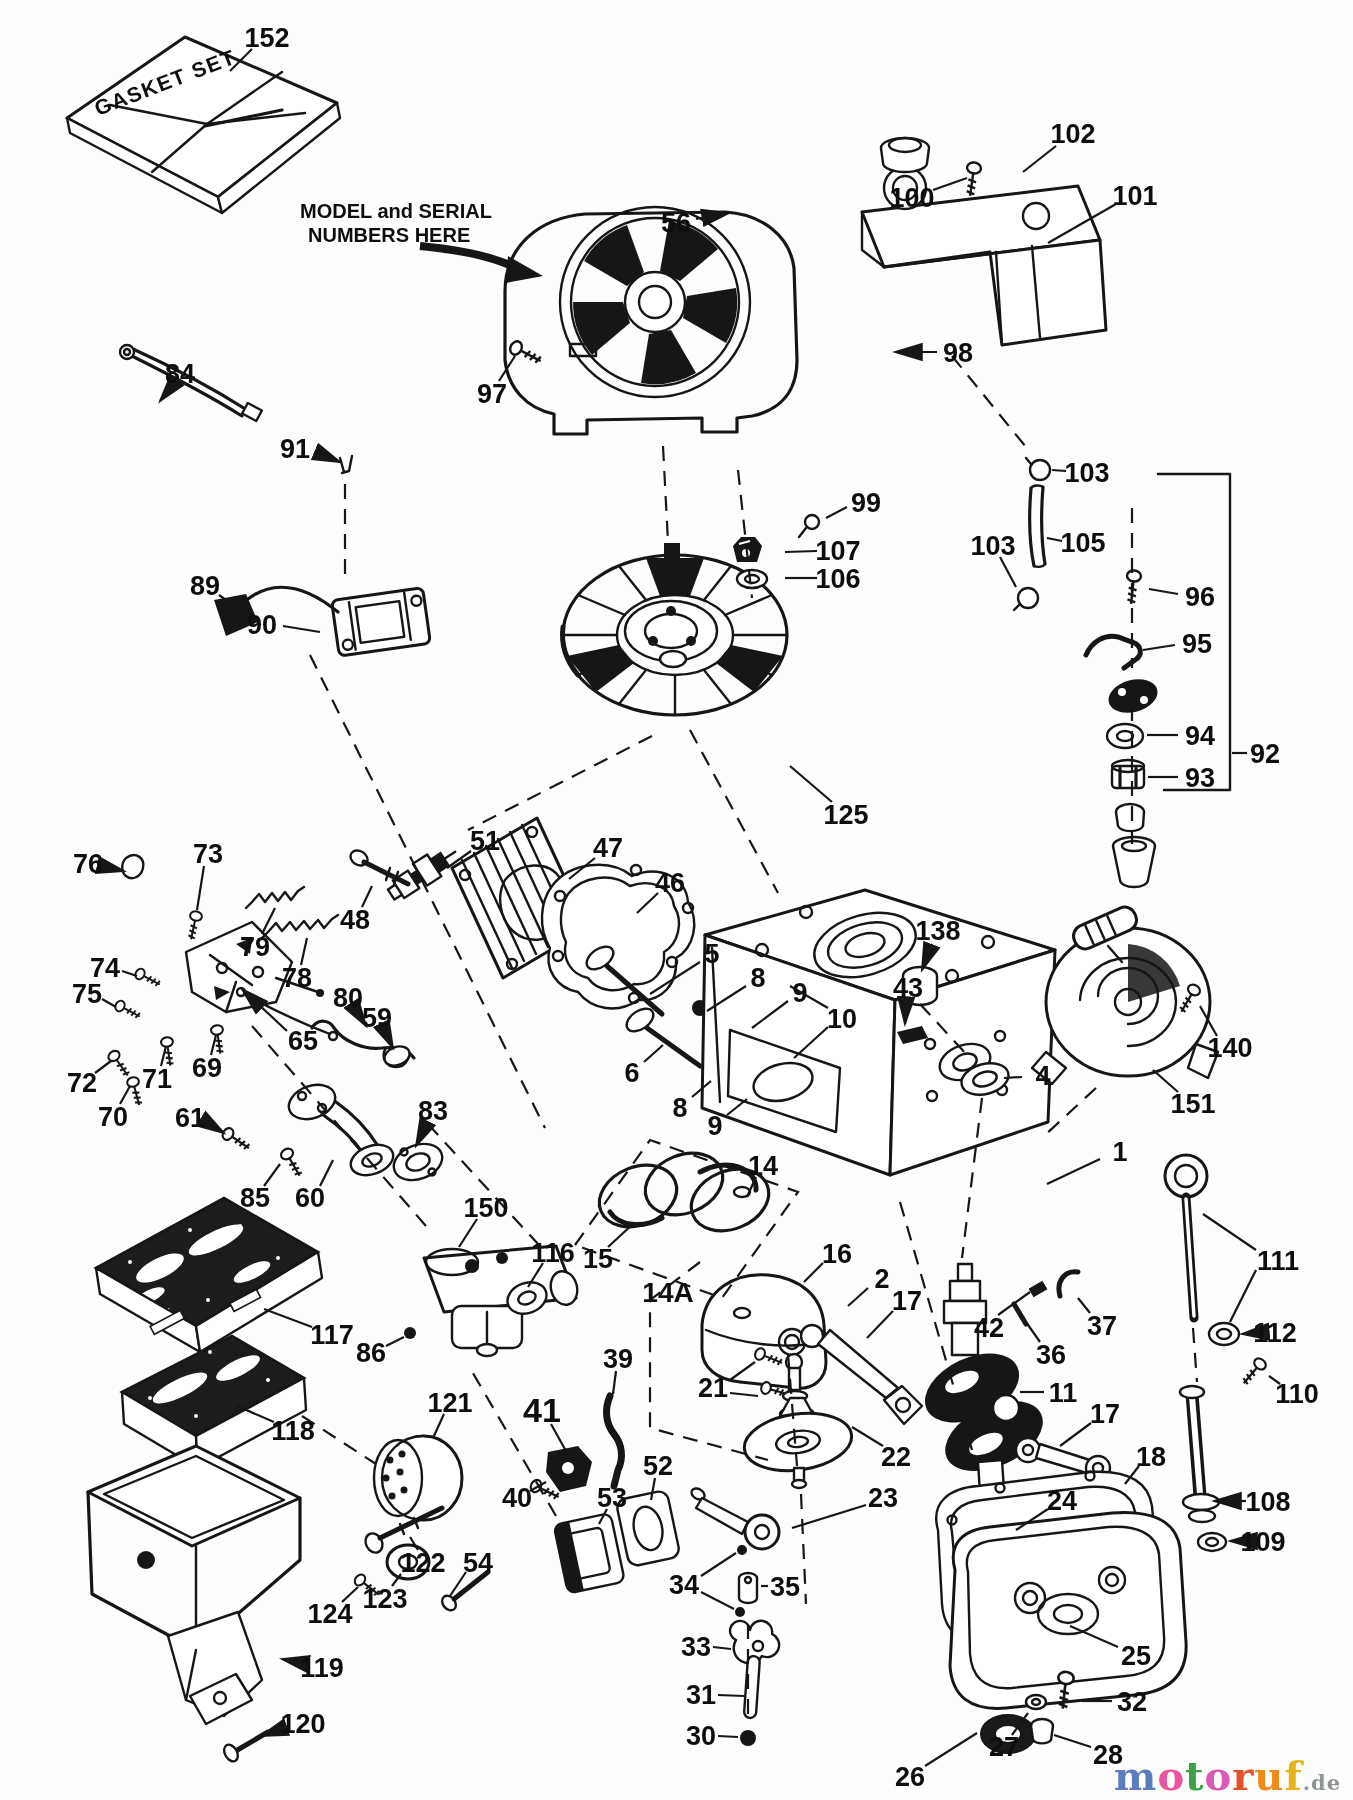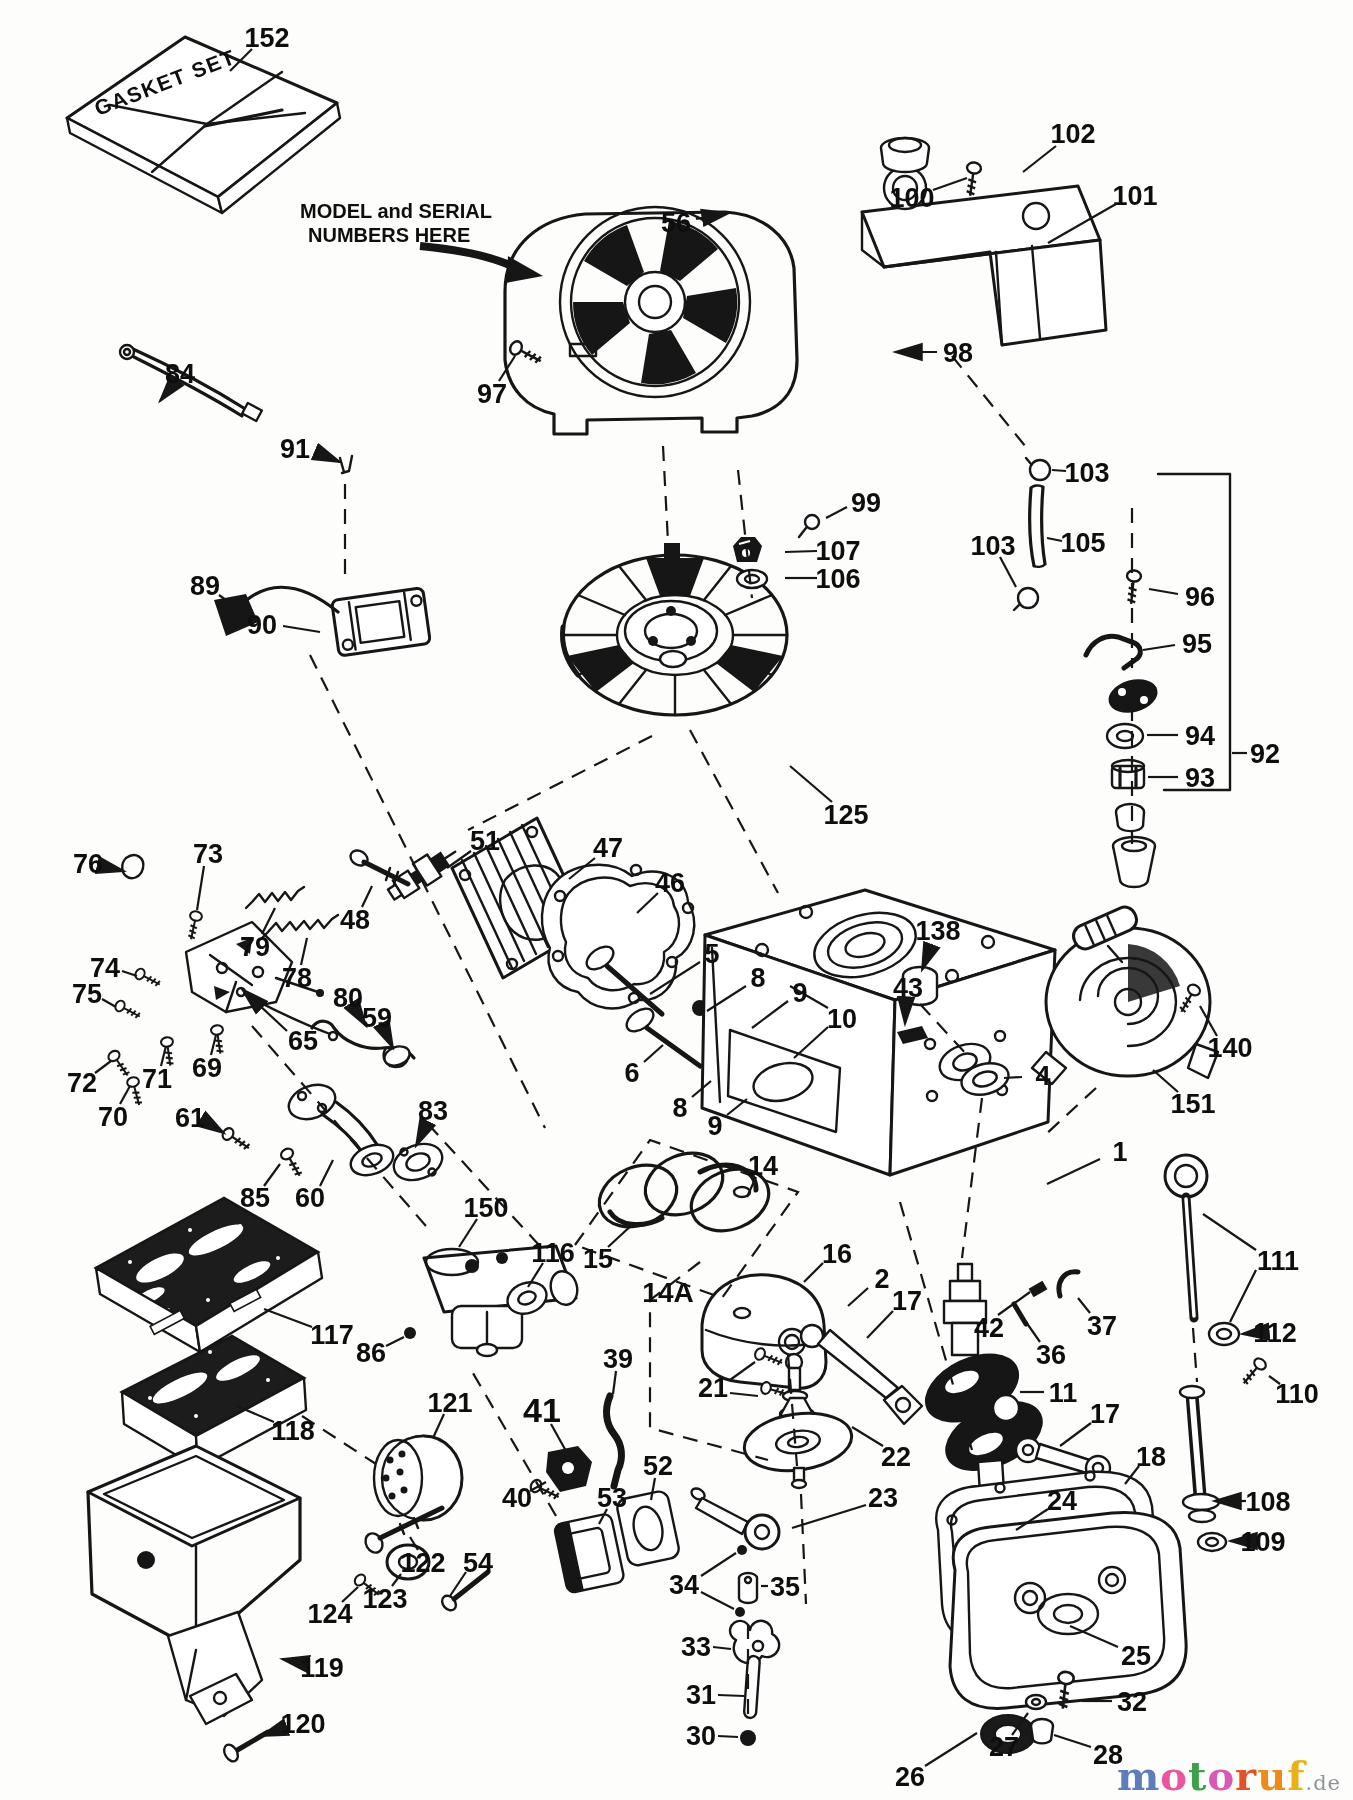--- a/index.html
+++ b/index.html
@@ -12,21 +12,21 @@
   .f{fill:#161616;stroke:none;}
   .wf{fill:#ffffff;stroke:#161616;stroke-width:2.4;stroke-linejoin:round;}
   .wf3{fill:#ffffff;stroke:#161616;stroke-width:3;stroke-linejoin:round;}
   .dash{fill:none;stroke:#161616;stroke-width:2.2;stroke-dasharray:15 10;}
   .leader{stroke:#161616;stroke-width:2.2;fill:none;}
   .plabel{font:700 27px "Liberation Sans",sans-serif;fill:#0e0e0e;text-anchor:middle;}
   .note{font:700 20px "Liberation Sans",sans-serif;fill:#0e0e0e;}
   .gaskettxt{font:700 21px "Liberation Sans",sans-serif;fill:#0e0e0e;letter-spacing:1.5px;}
   .wm{position:absolute;right:12px;bottom:4px;font-family:"DejaVu Serif",serif;
       font-size:40px;font-weight:600;letter-spacing:1px;line-height:1;}
-  .wm .de{font-size:21px;color:#8f9499;font-weight:400;}
+  .wm .de{font-size:21px;color:#8f9499;font-weight:700;}
 </style>
 </head>
 <body>
 
 <div class="stage">
 <svg width="1353" height="1800" viewBox="0 0 1353 1800">
   <defs>
     <marker id="arrowhead" viewBox="0 0 10 6" refX="9" refY="3" markerWidth="14" markerHeight="9" orient="auto-start-reverse">
       <path d="M0,0 L10,3 L0,6 Z" fill="#161616"></path>
     </marker>

